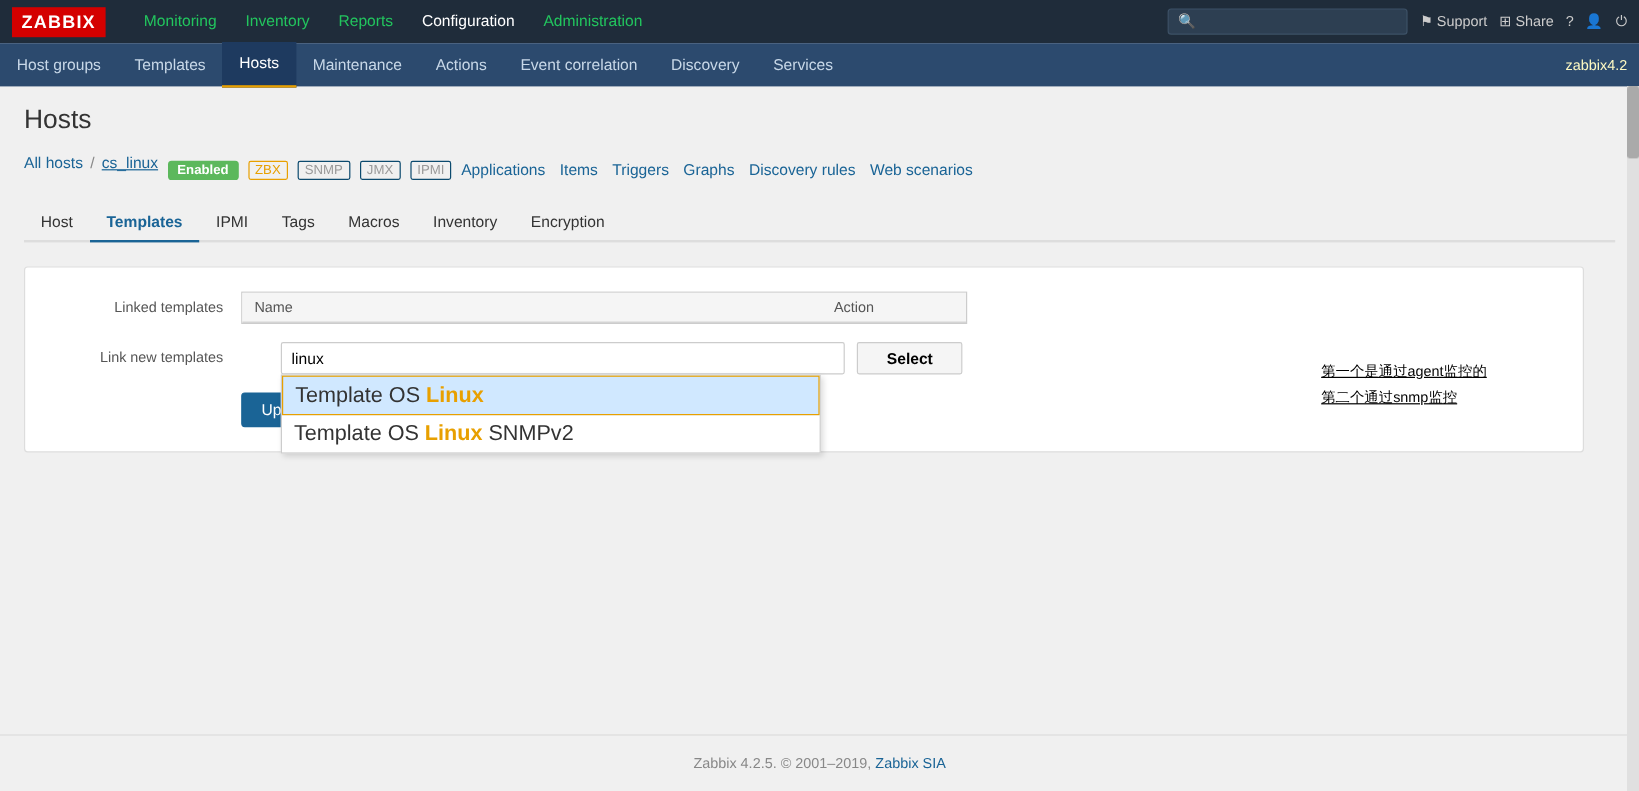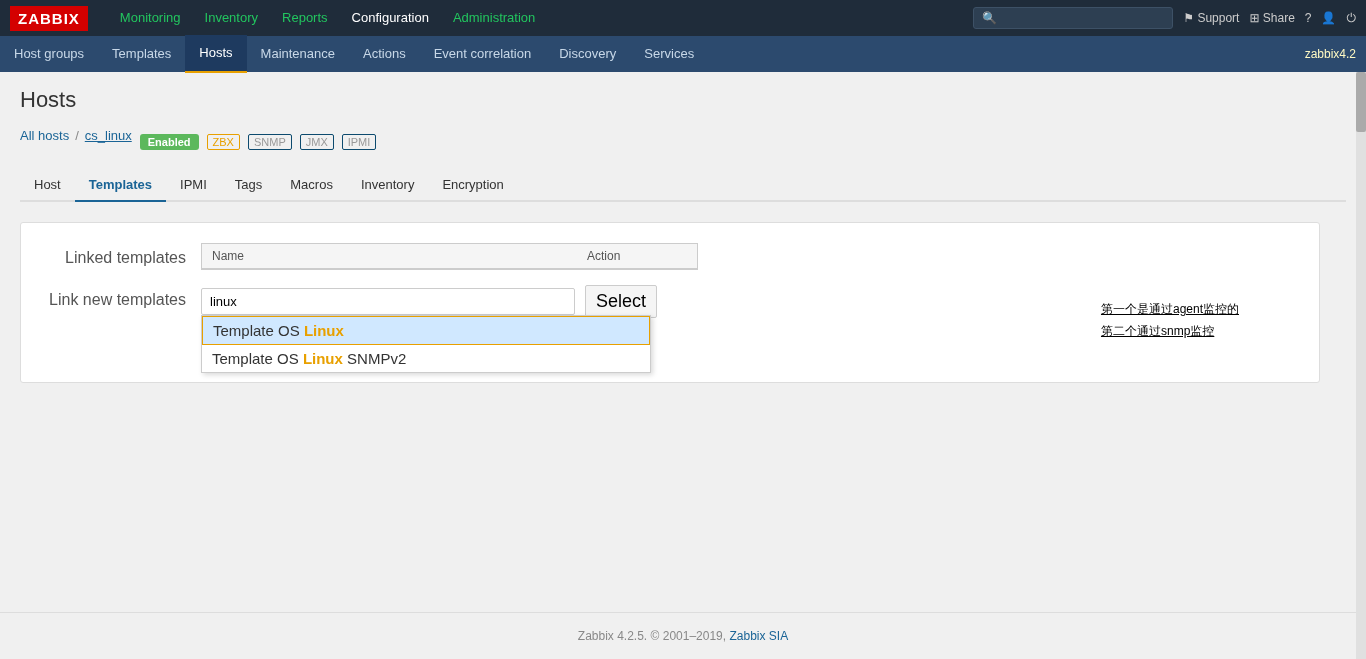--- a/index.html
+++ b/index.html
@@ -189,76 +189,78 @@
       display: flex;
       align-items: flex-start;
       margin-bottom: 15px;
     }
     .form-label {
       width: 160px;
       text-align: right;
       padding-right: 15px;
       padding-top: 6px;
       color: #555;
-      font-size: 16px;
+      font-size: 12px;
     }
     .form-control-area {
       flex: 1;
     }
     .linked-table {
       border: 1px solid #ccc;
-      width: 497px;
+      width: 605px;
     }
     .linked-table-header {
       display: flex;
       background: #f5f5f5;
       border-bottom: 1px solid #ccc;
       padding: 5px 10px;
       font-size: 12px;
       color: #555;
     }
     .linked-table-header .col-name { flex: 1; }
     .linked-table-header .col-action { width: 100px; }
 
     
     .input-with-dropdown {
       position: relative;
-      width: 374px;
+      width: 470px;
+      margin-left: 33px;
     }
     .link-input {
       width: 100%;
       border: 1px solid #ccc;
       padding: 5px 8px;
       font-size: 13px;
       border-radius: 2px;
       outline: none;
     }
     .select-btn {
       background: #f5f5f5;
       border: 1px solid #ccc;
-      padding: 5px 10px;
-      font-size: 18px;
+      padding: 5px 24px;
+      font-size: 13px;
       cursor: pointer;
       border-radius: 2px;
       margin-left: 5px;
+      font-weight: bold;
     }
 
     .dropdown-list {
       position: absolute;
       top: 100%;
       left: 0;
       width: 450px;
       background: #fff;
       border: 1px solid #ccc;
       box-shadow: 2px 2px 5px rgba(0,0,0,0.15);
       z-index: 100;
     }
     .dropdown-item {
       padding: 5px 10px;
-      font-size: 15px;
+      font-size: 18px;
       cursor: pointer;
       border-bottom: 1px solid #eee;
     }
     .dropdown-item:last-child { border-bottom: none; }
     .dropdown-item.highlighted {
       background: #d0e8ff;
       border: 1px solid #e8a000;
     }
     .text-orange { color: #e8a000; font-weight: bold; }
 
@@ -382,20 +384,28 @@
     <div class="breadcrumb">
       <a href="#">All hosts</a>
       <span class="separator">/</span>
       <a href="#" class="current">cs_linux</a>
     </div>
     <span class="badge-enabled">Enabled</span>
     <span class="badge-zbx active-orange">ZBX</span>
     <span class="badge-zbx">SNMP</span>
     <span class="badge-zbx">JMX</span>
     <span class="badge-zbx">IPMI</span>
+    <div class="filter-tabs">
+      <a href="#">Applications</a>
+      <a href="#">Items</a>
+      <a href="#">Triggers</a>
+      <a href="#">Graphs</a>
+      <a href="#">Discovery rules</a>
+      <a href="#">Web scenarios</a>
+    </div>
   </div>
 
   <div class="inner-tabs">
     <a href="#" class="inner-tab">Host</a>
     <a href="#" class="inner-tab active">Templates</a>
     <a href="#" class="inner-tab">IPMI</a>
     <a href="#" class="inner-tab">Tags</a>
     <a href="#" class="inner-tab">Macros</a>
     <a href="#" class="inner-tab">Inventory</a>
     <a href="#" class="inner-tab">Encryption</a>

